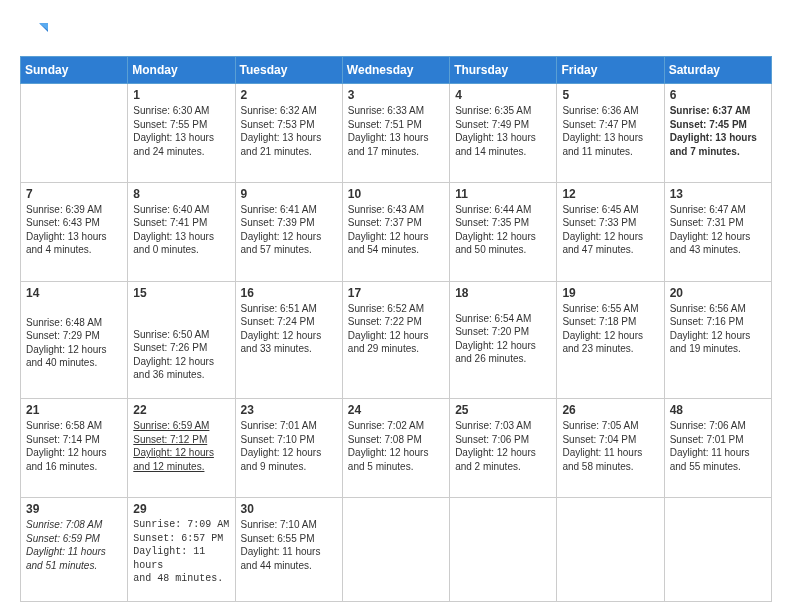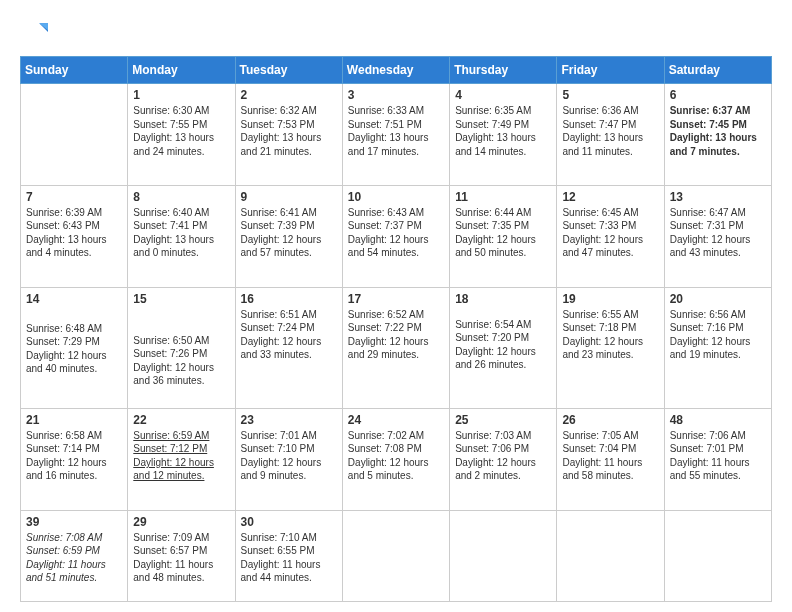--- a/index.html
+++ b/index.html
@@ -332,21 +332,21 @@
         <tr>
           <td>
             <span class="day-num">39</span>
             <div class="day-info" style="white-space: pre-line; font-style: italic;">Sunrise: 7:08 AM
 Sunset: 6:59 PM
 Daylight: 11 hours
 and 51 minutes.</div>
           </td>
           <td>
             <span class="day-num">29</span>
-            <div class="day-info" style="white-space: pre-line;">Sunrise: 7:09 AM
+            <div class="day-info" style="white-space: pre-line; font-family: Liberation Mono, monospace;">Sunrise: 7:09 AM
 Sunset: 6:57 PM
 Daylight: 11 hours
 and 48 minutes.</div>
           </td>
           <td>
             <span class="day-num">30</span>
             <div class="day-info" style="white-space: pre-line;">Sunrise: 7:10 AM
 Sunset: 6:55 PM
 Daylight: 11 hours
 and 44 minutes.</div>

